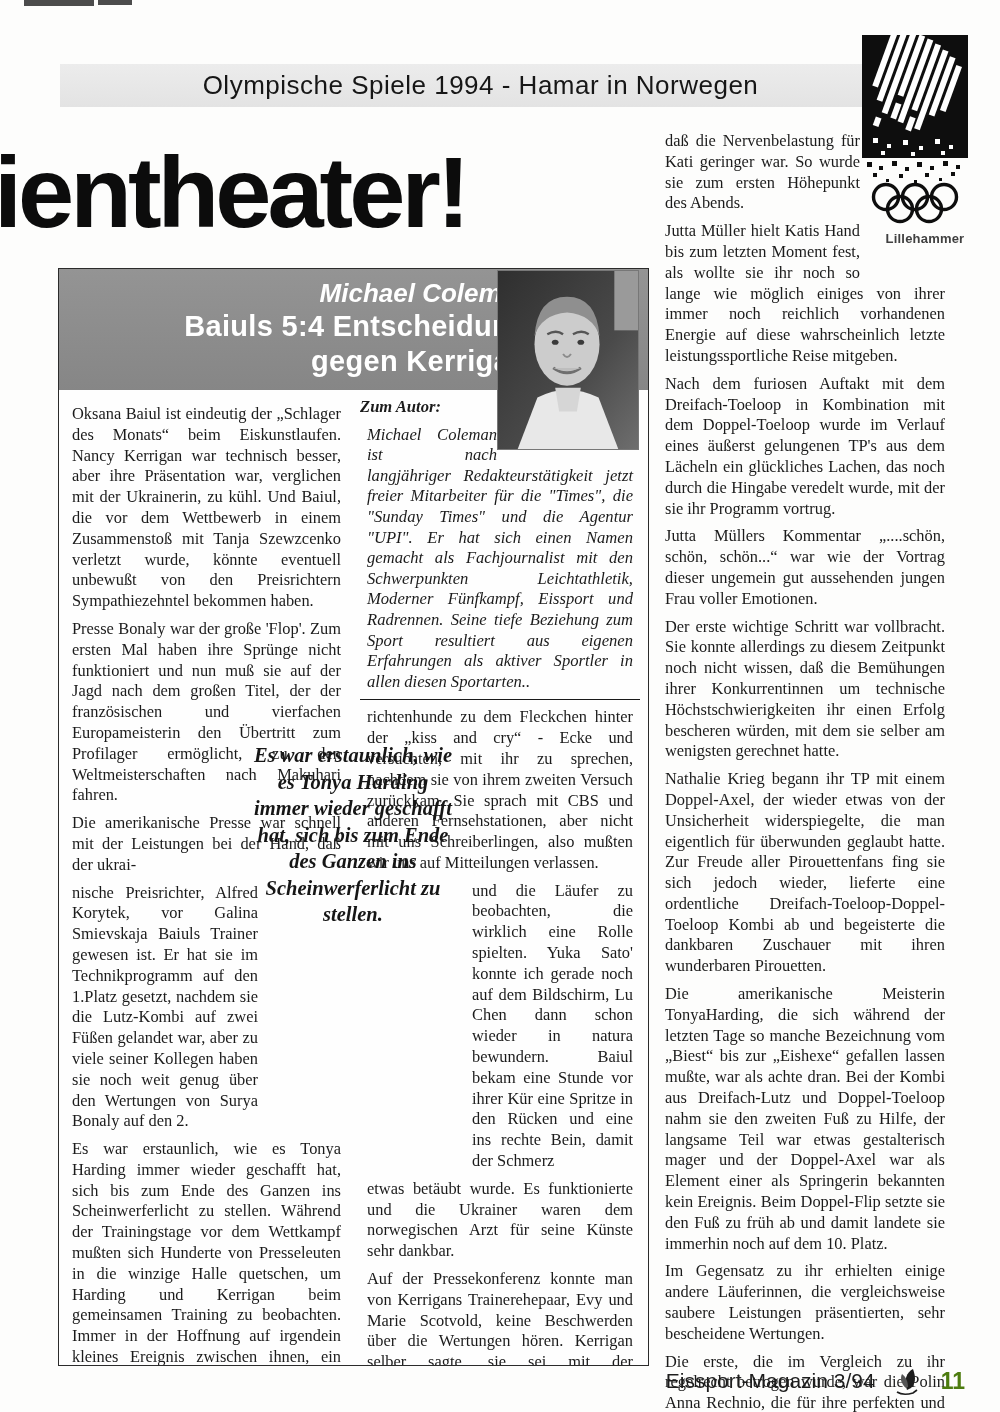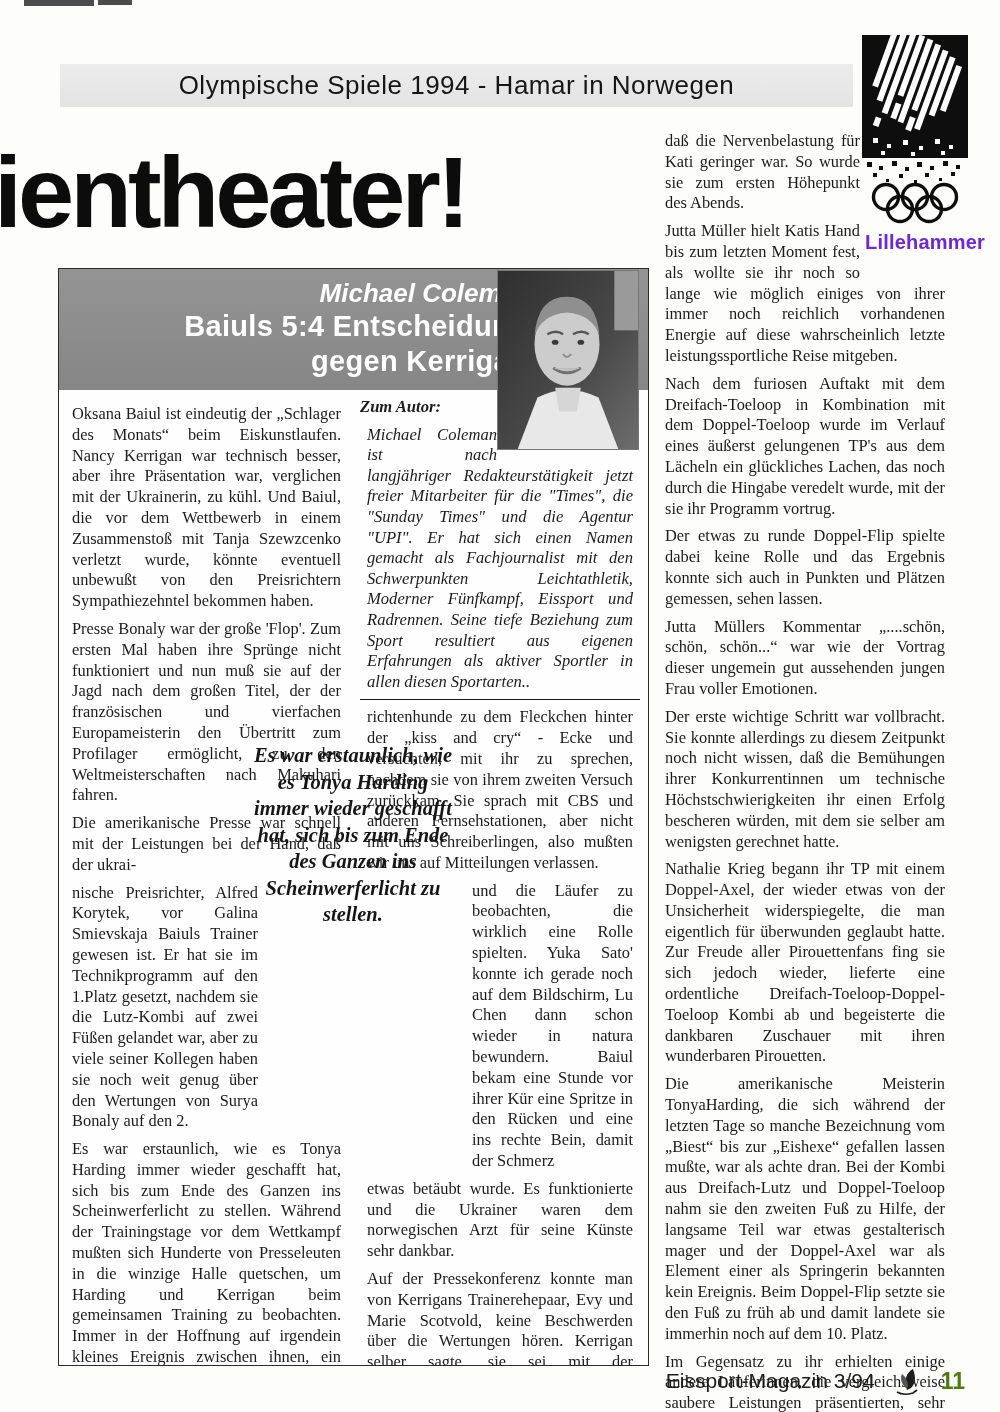--- a/index.html
+++ b/index.html
@@ -4,26 +4,26 @@
 <style>
   html,body { margin:0; padding:0; }
   body { width:1000px; height:1412px; position:relative; background:#fdfdfc; overflow:hidden;
          font-family:"Liberation Sans", sans-serif; }
 
   
   .smudge { position:absolute; background:#4c4c4c; }
 
   
   .header-bar { position:absolute; left:60px; top:64px; width:793px; height:43px;
-    background:linear-gradient(180deg,#ececec,#e3e3e3); display:flex; align-items:center; justify-content:center; }
+    background:linear-gradient(180deg,#ececec,#e3e3e3); display:flex; align-items:center; justify-content:center;padding-left:24px; }
   .header-bar span { font-size:26px; color:#161616; letter-spacing:.5px; }
 
   
   .logo { position:absolute; left:855px; top:30px; width:140px; text-align:center; }
-  .logo .caption { font-size:20px; font-weight:bold; color:#6d28d9; margin-top:2px; letter-spacing:.2px; }
+  .logo .caption { font-size:13px; font-weight:bold; color:#404040; margin-top:2px; letter-spacing:.2px; }
 
   
   .headline { position:absolute; left:-6px; top:142px; width:610px; overflow:hidden; white-space:nowrap;
     font-size:101px; font-weight:bold; letter-spacing:-4px; color:#0c0c0c; line-height:1; }
 
   
   .article-box { position:absolute; left:58px; top:268px; width:589px; height:1096px;
     border:1px solid #2b2b2b; background:#fefefe; overflow:hidden; }
   .title-box { height:121px; background:linear-gradient(180deg,#949494,#868686); position:relative;
     padding-top:8px; box-sizing:border-box; }
@@ -192,21 +192,20 @@
 </svg>
 
 <div class="pull-quote">Es war erstaunlich, wie es Tonya Harding immer wieder geschafft hat, sich bis zum Ende des Ganzen ins Scheinwerferlicht zu stellen.</div>
 
 <div class="col-right bodytext">
   <div class="logo-spacer"></div>
   <div>
       <p class="para"><span>daß die Nervenbelastung für Kati geringer war. So wurde sie zum ersten Höhepunkt des Abends.</span></p>
       <p class="para"><span>Jutta </span><span class="bb">Müller</span><span> hielt Katis Hand bis zum letzten Moment fest, als wollte sie ihr noch so lange wie möglich einiges von ihrer immer noch reichlich vorhandenen Energie auf diese wahrscheinlich letzte leistungssportliche Reise mitgeben.</span></p>
       <p class="para"><span>Nach dem furiosen Auftakt mit dem Dreifach-Toeloop in Kombination mit dem Doppel-Toeloop wurde im Verlauf eines äußerst gelungenen TP's aus dem Lächeln ein glückliches Lachen, das noch durch die Hingabe veredelt wurde, mit der sie ihr Programm vortrug.</span></p>
-      <p class="para"><span>Der etwas zu runde Doppel-Flip spielte dabei keine Rolle und das Ergebnis konnte sich auch in Punkten und Plätzen gemessen, sehen lassen.</span></p>
       <p class="para"><span>Jutta Müllers Kommentar „....schön, schön, schön...“ war wie der Vortrag dieser ungemein gut aussehenden jungen Frau voller Emotionen.</span></p>
       <p class="para"><span>Der erste wichtige Schritt war vollbracht. Sie konnte allerdings zu diesem Zeitpunkt noch nicht wissen, daß die Bemühungen ihrer Konkurrentinnen um technische Höchstschwierigkeiten ihr einen Erfolg bescheren würden, mit dem sie selber am wenigsten gerechnet hatte.</span></p>
       <p class="para"><span>Nathalie </span><span class="bb">Krieg</span><span> begann ihr TP mit einem Doppel-Axel, der wieder etwas von der Unsicherheit widerspiegelte, die man eigentlich für überwunden geglaubt hatte. Zur Freude aller Pirouettenfans fing sie sich jedoch wieder, lieferte eine ordentliche Dreifach-Toeloop-Doppel-Toeloop Kombi ab und begeisterte die dankbaren Zuschauer mit ihren wunderbaren Pirouetten.</span></p>
       <p class="para"><span>Die amerikanische Meisterin Tonya</span><span class="bb">Harding</span><span>, die sich während der letzten Tage so manche Bezeichnung vom „Biest“ bis zur „Eishexe“ gefallen lassen mußte, war als achte dran. Bei der Kombi aus Dreifach-Lutz und Doppel-Toeloop nahm sie den zweiten Fuß zu Hilfe, der langsame Teil war etwas gestalterisch mager und der Doppel-Axel war als Element einer als Springerin bekannten kein Ereignis. Beim Doppel-Flip setzte sie den Fuß zu früh ab und damit landete sie immerhin noch auf dem 10. Platz.</span></p>
       <p class="para"><span>Im Gegensatz zu ihr erhielten einige andere Läuferinnen, die vergleichsweise saubere Leistungen präsentierten, sehr bescheidene Wertungen.</span></p>
       <p class="para"><span>Die erste, die im Vergleich zu ihr regelrecht betrogen wurde, war die Polin Anna </span><span class="bb">Rechnio</span><span>, die für ihre perfekten und genauso schwierigen Elemente nur wenig mehr und für eine wesentlich schönere Gestaltung sogar weniger bekam.</span></p>
     </div>
 </div>
 
 <div class="footer">

